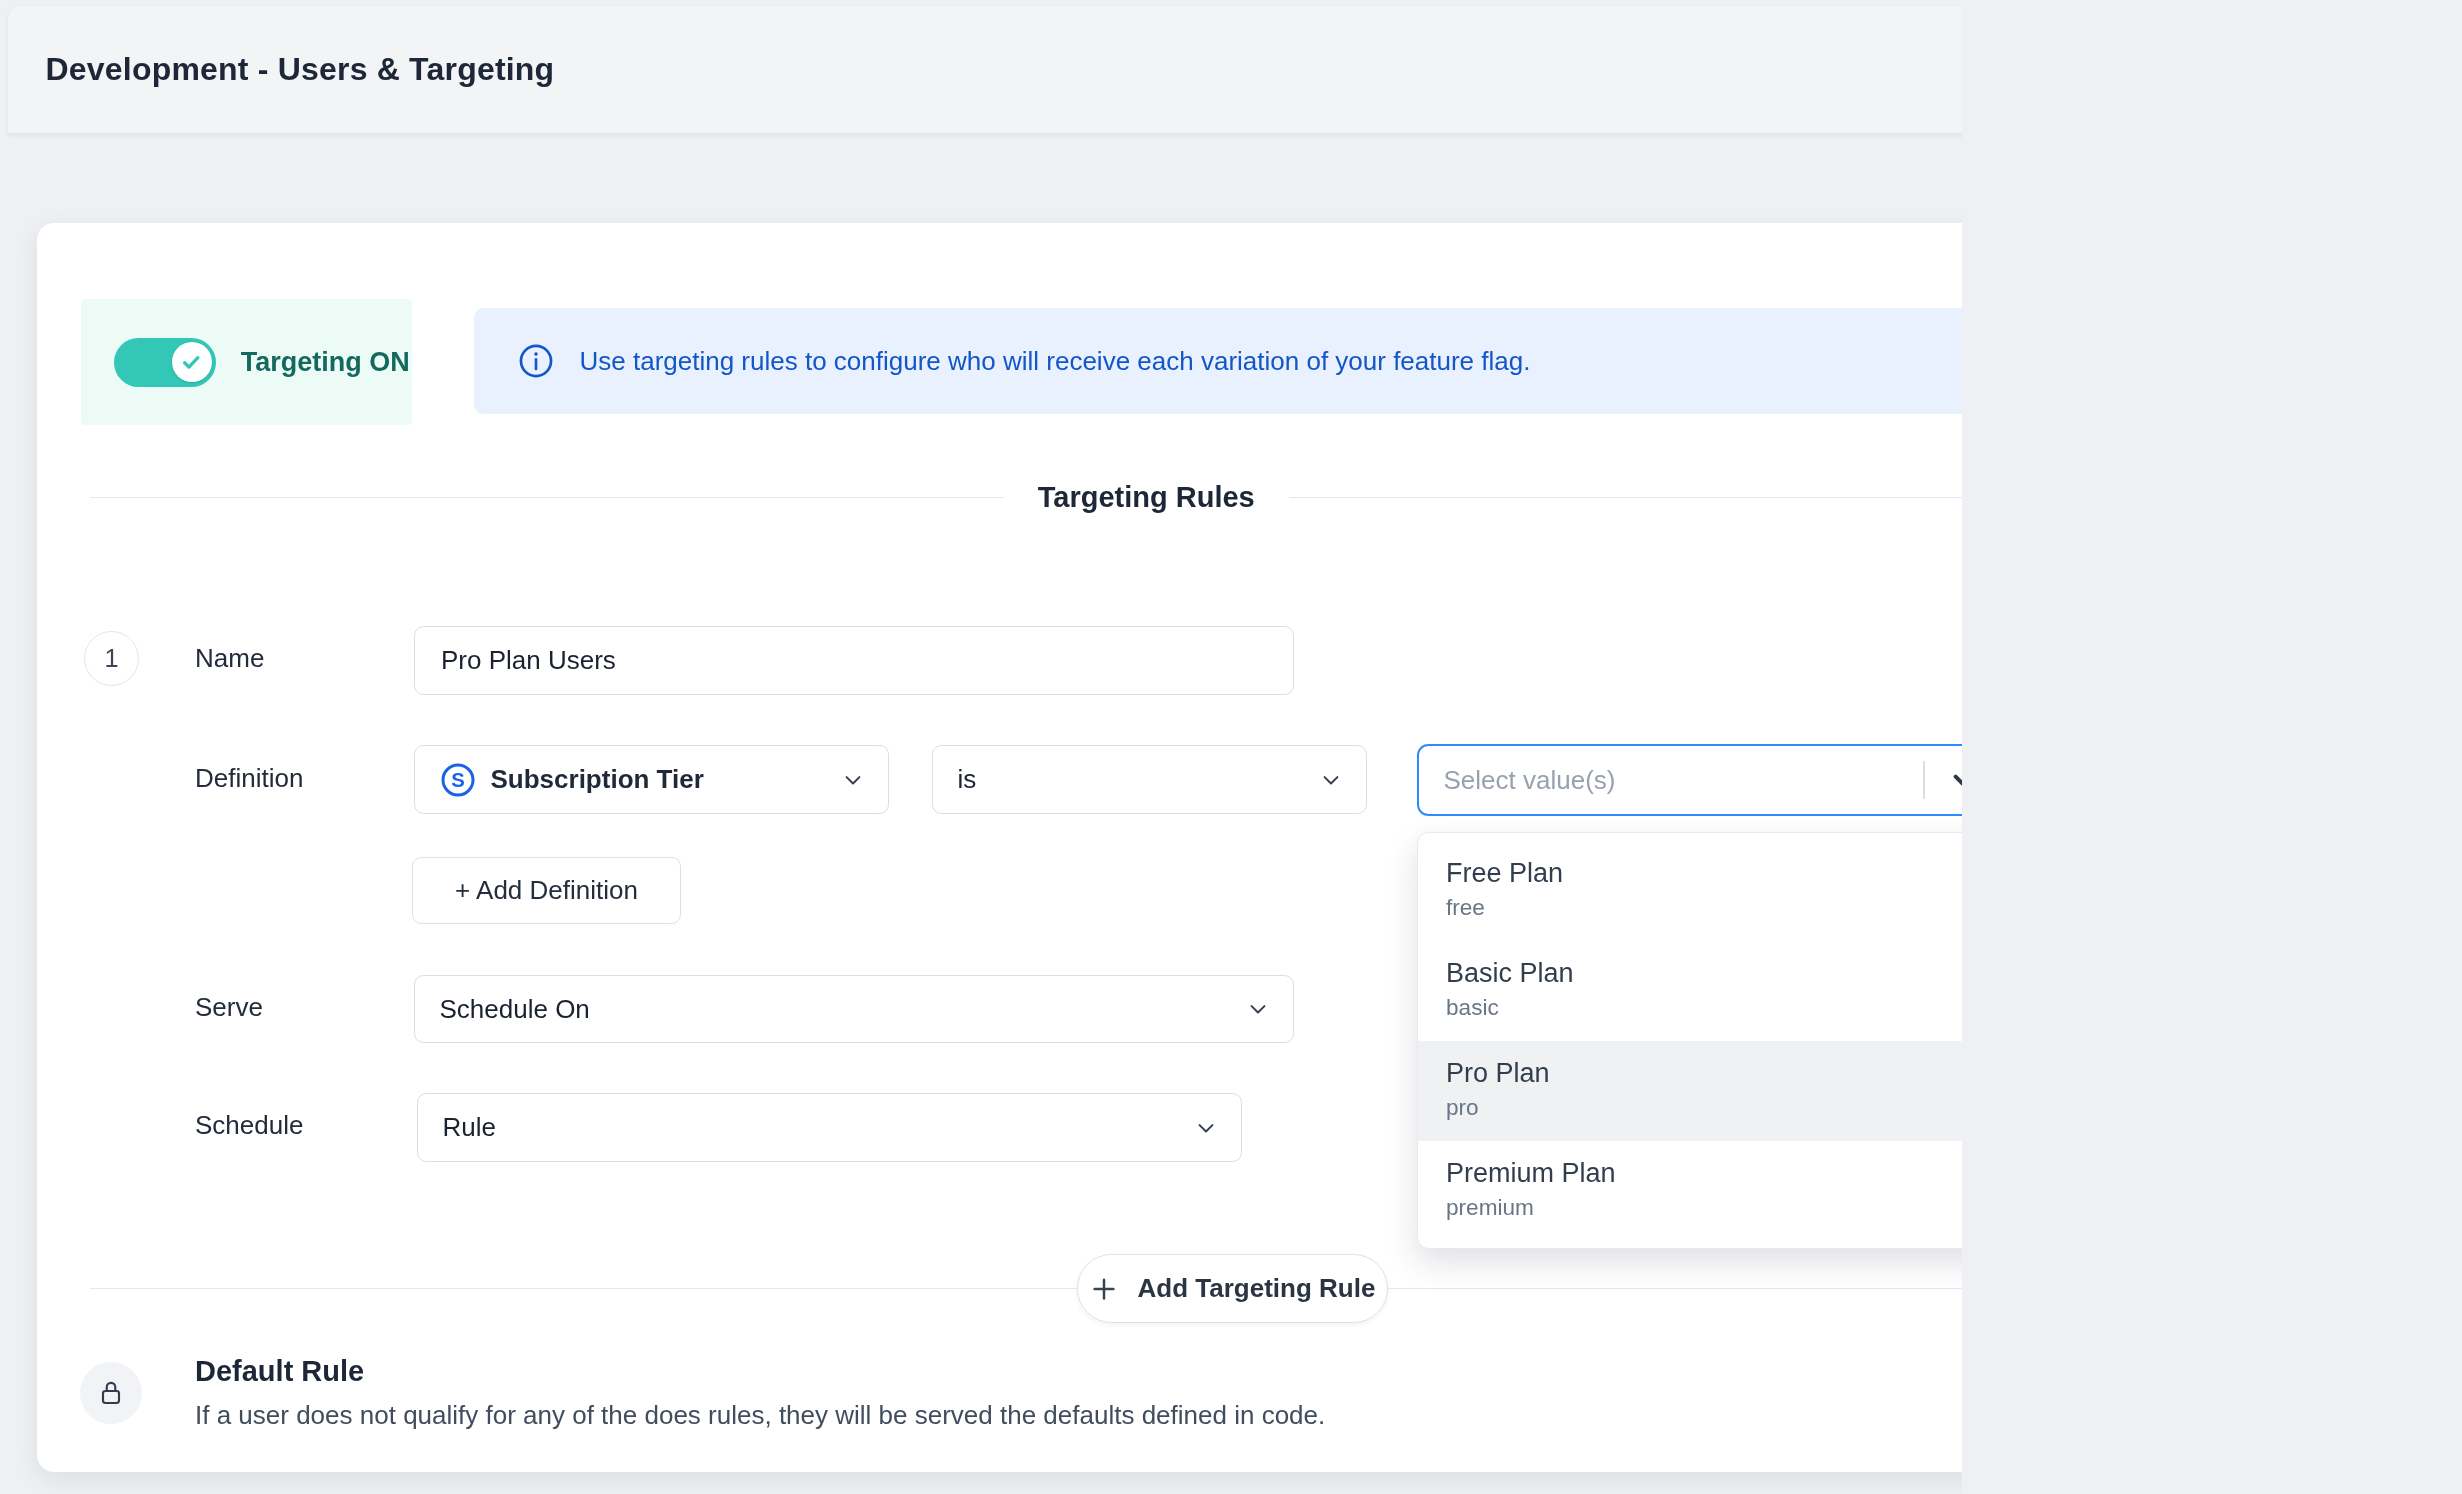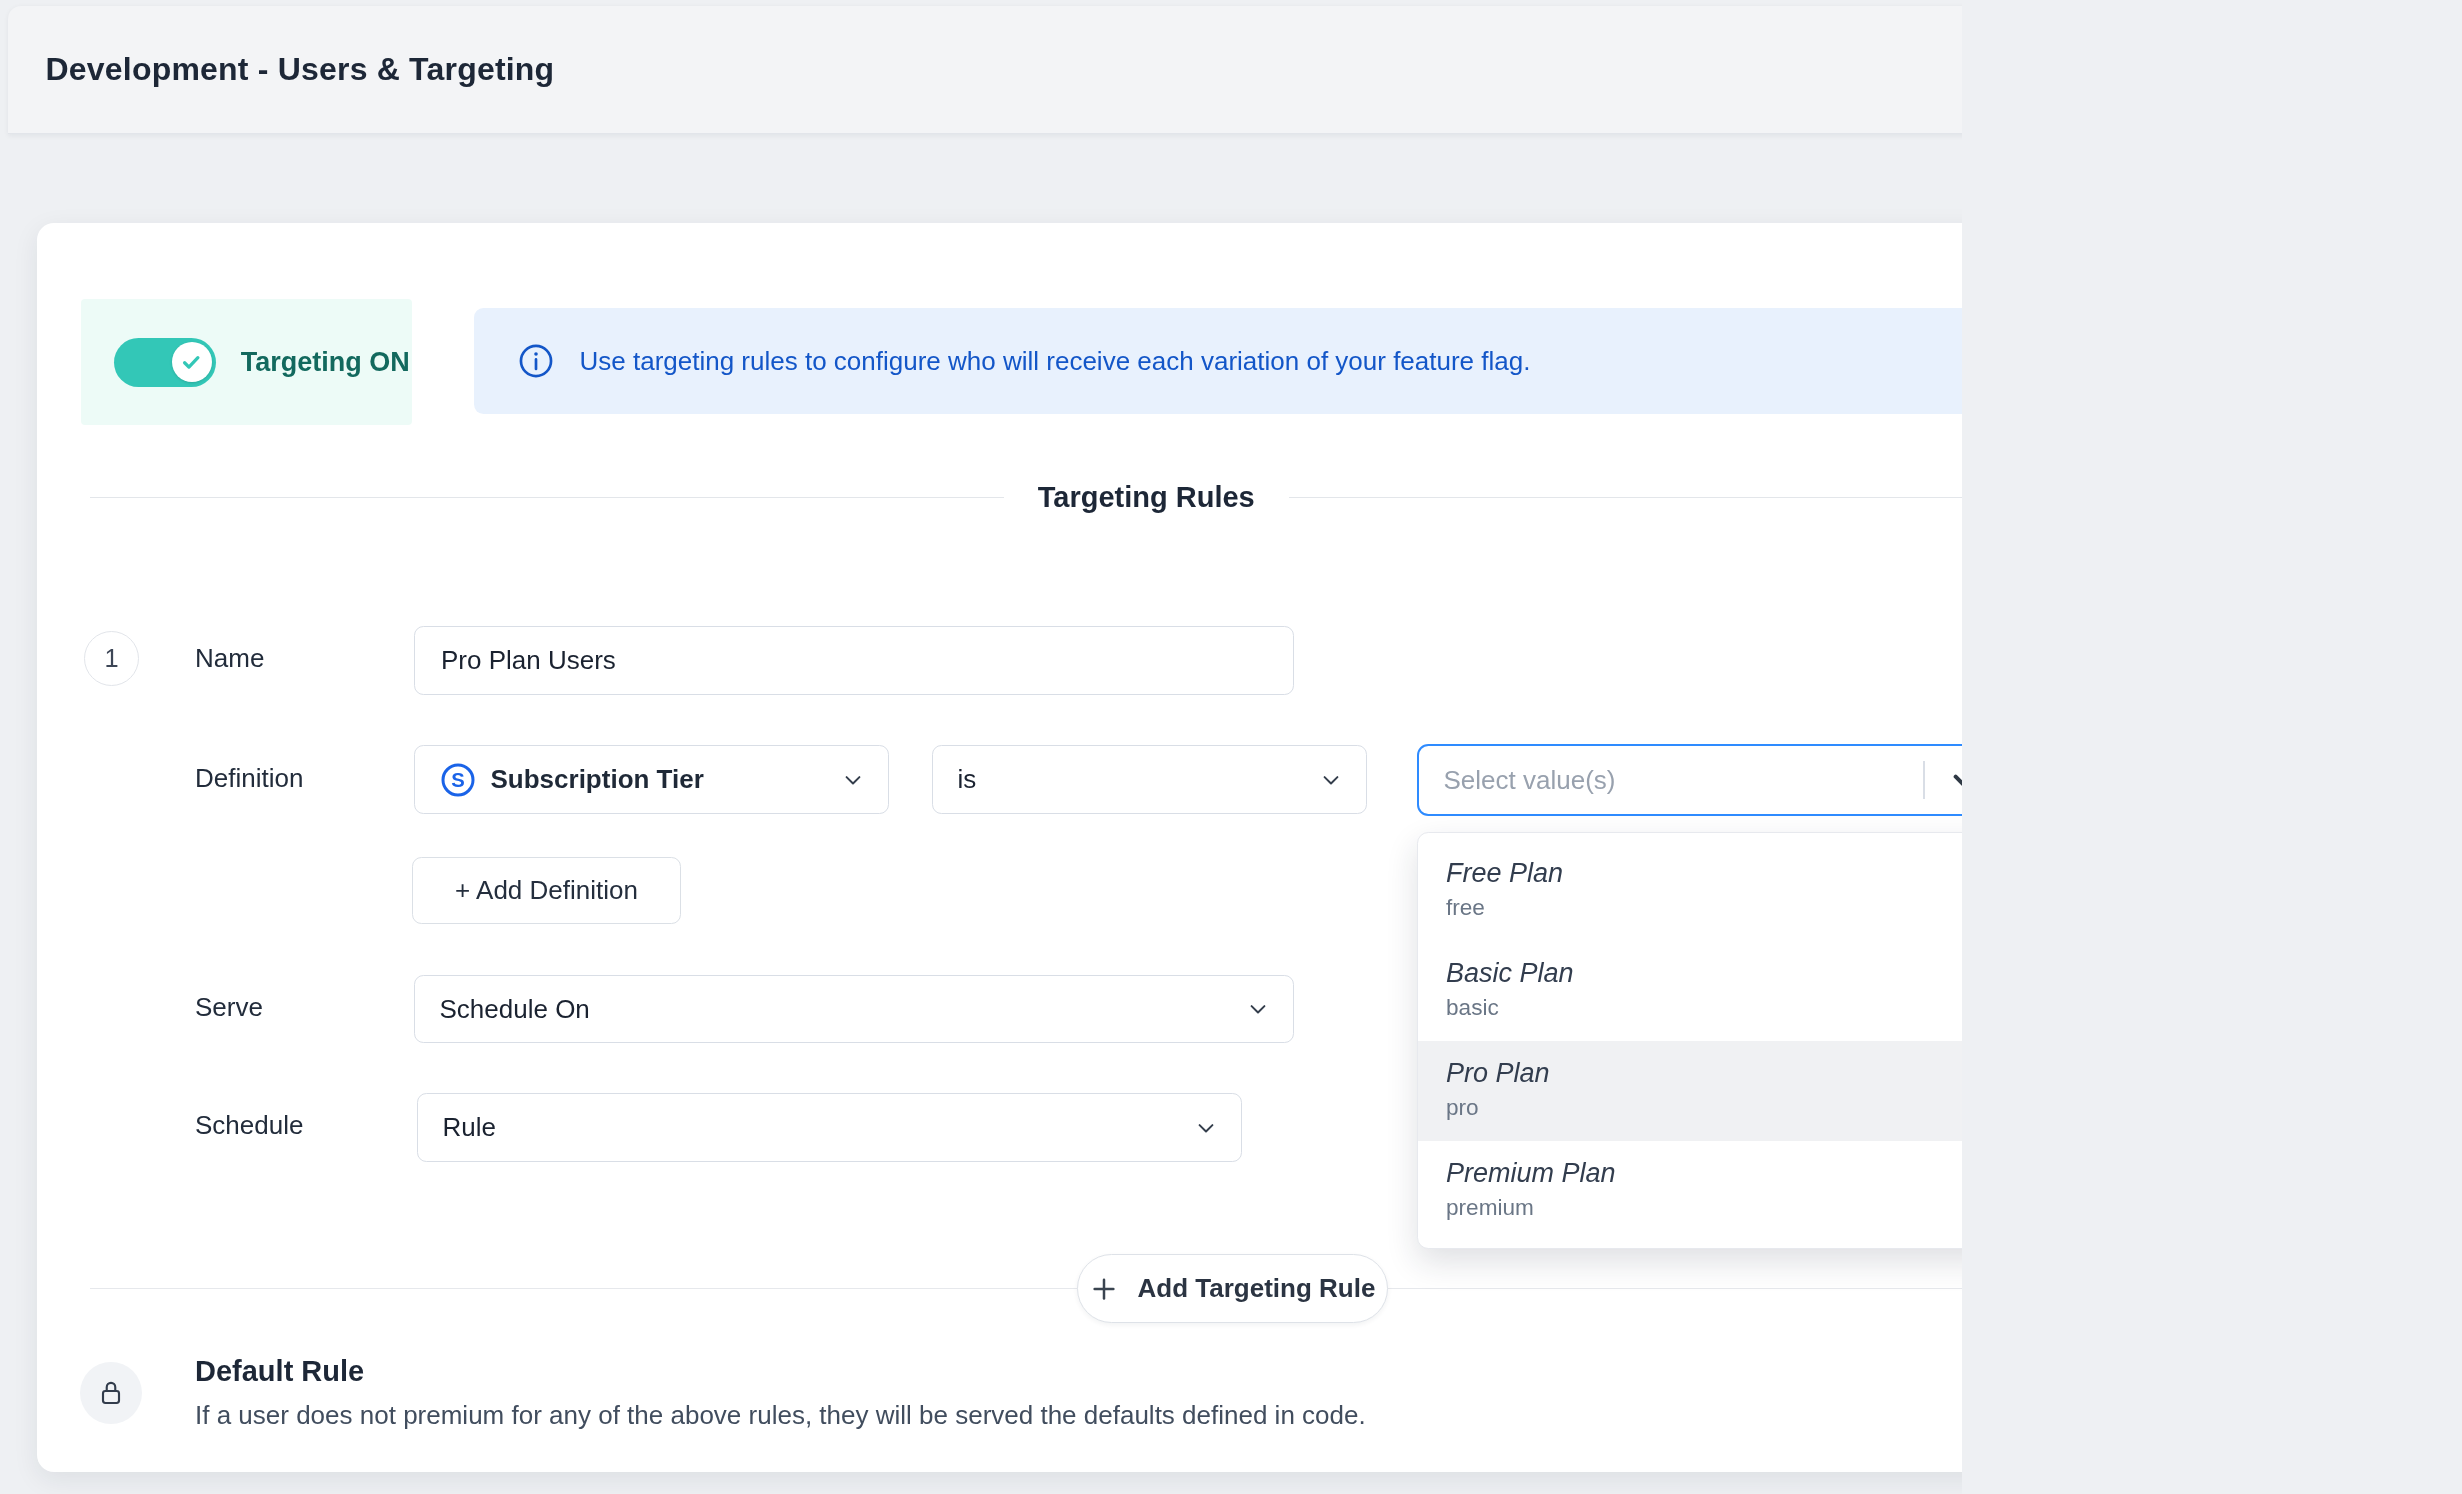--- a/index.html
+++ b/index.html
@@ -114,21 +114,21 @@
 
   
   .menu {
     position:absolute; left:1380px; top:609px; width:585px;
     background:#fff; border:0.9px solid #e7e9ee; border-radius:11.3px;
     box-shadow:0 13px 32px rgba(25,35,55,0.14);
     padding:7.5px 0; z-index:5;
   }
   .menu-item { height:100px; padding:13px 0 0 28px; cursor:pointer; }
   .menu-item.highlighted { background:var(--c-menu_highlight,#f0f1f3); }
-  .menu-item .mi-label { font-size:27px; color:#323d4e; line-height:38px;font-style:italic; }
+  .menu-item .mi-label { font-size:27px; color:#323d4e; line-height:38px; }
   .menu-item .mi-value { font-size:22.6px; color:#6a7686; line-height:32px; }
 
   .add-def-btn {
     position:absolute; left:375px; top:634px; width:269px; height:67px;
     background:#fff; border:1.9px solid #dbe0e6; border-radius:9.4px;
     display:flex; align-items:center; justify-content:center;
     font-size:26px; font-weight:500; color:#242e3d; cursor:pointer;
   }
 
   .serve-select { left:377px; top:752px; width:880px; height:68px; }
@@ -380,17 +380,17 @@
 
     <div class="icon-circle lock-badge">
       <span>
         <svg width="32" height="32" viewBox="0 0 24 24" fill="none" stroke="#323c4c" stroke-width="1.6" stroke-linecap="round" stroke-linejoin="round">
           <rect x="6" y="10.5" width="12" height="9" rx="1.8"></rect>
           <path d="M8.8 10.5V7.6a3.2 3.2 0 0 1 6.4 0v2.9"></path>
         </svg>
       </span>
     </div>
     <div class="default-title">Default Rule</div>
-    <div class="default-desc">If a user does not premium for any of the above rules, they will be served the defaults defined in code.</div>
+    <div class="default-desc">If a user does not qualify for any of the does rules, they will be served the defaults defined in code.</div>
 
   </div>
 </div>
 
 
 </body></html>

